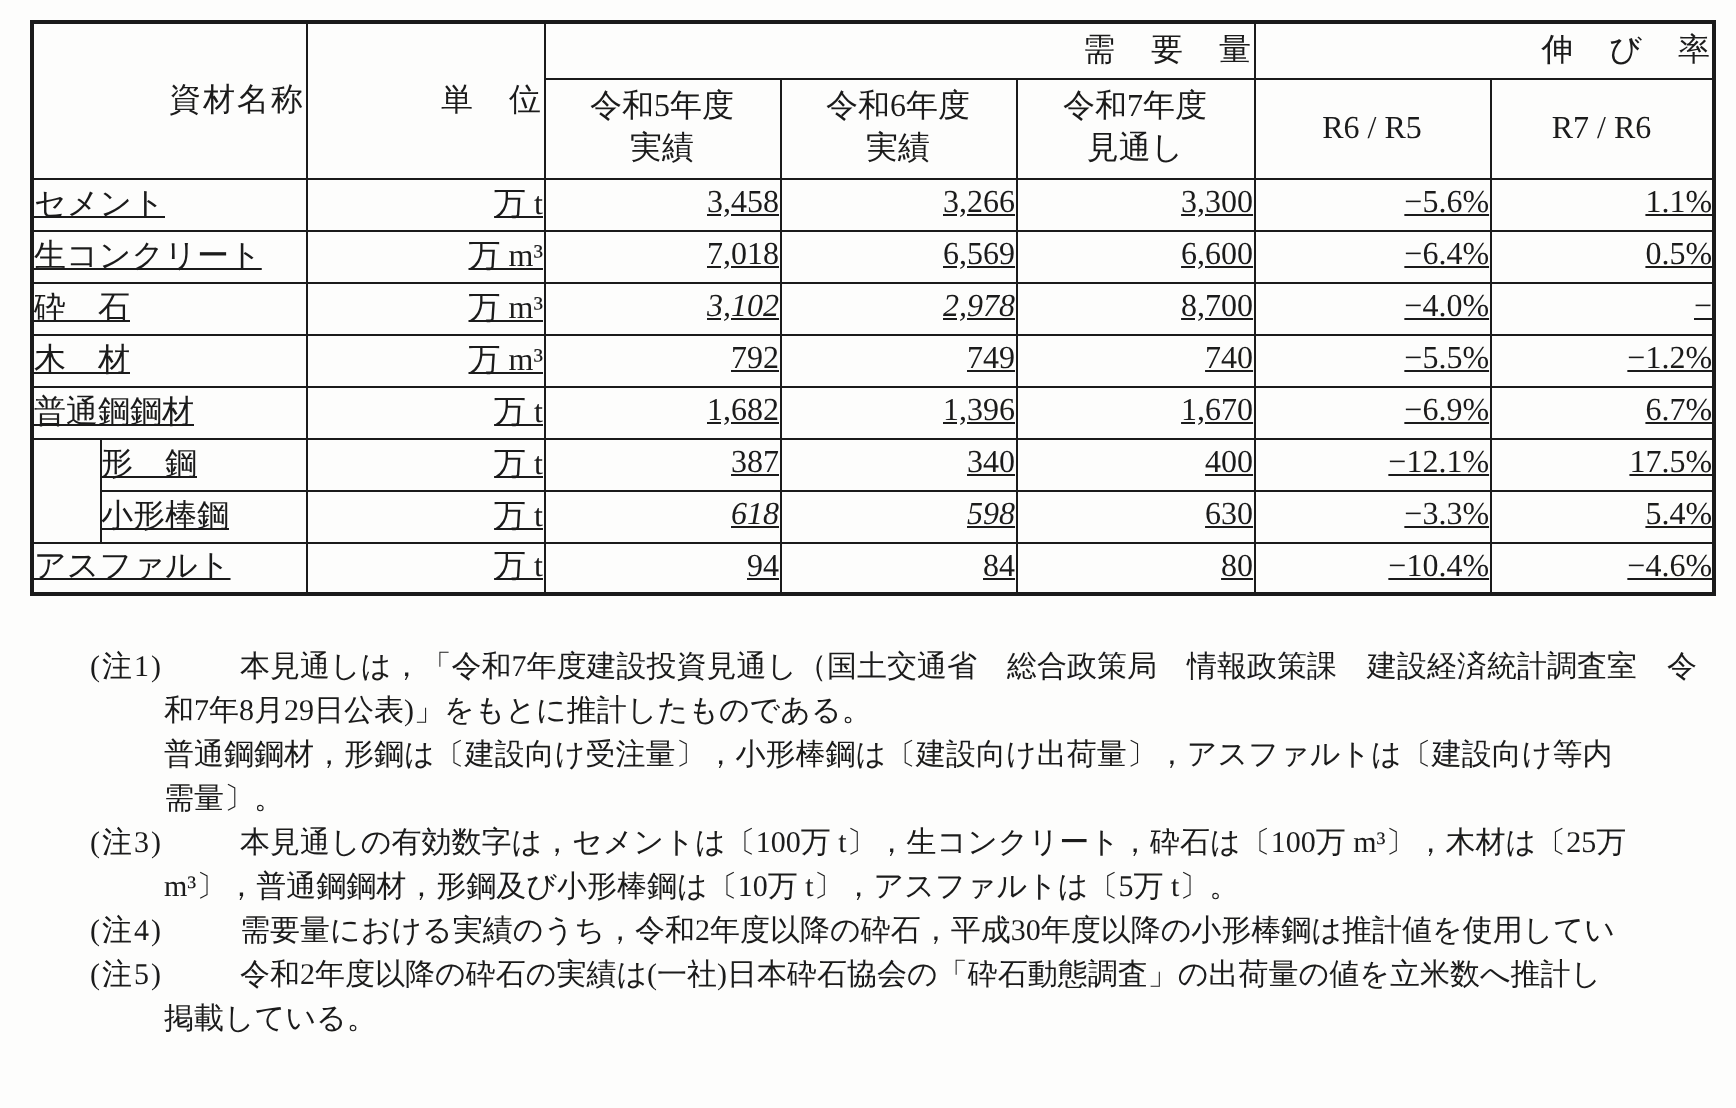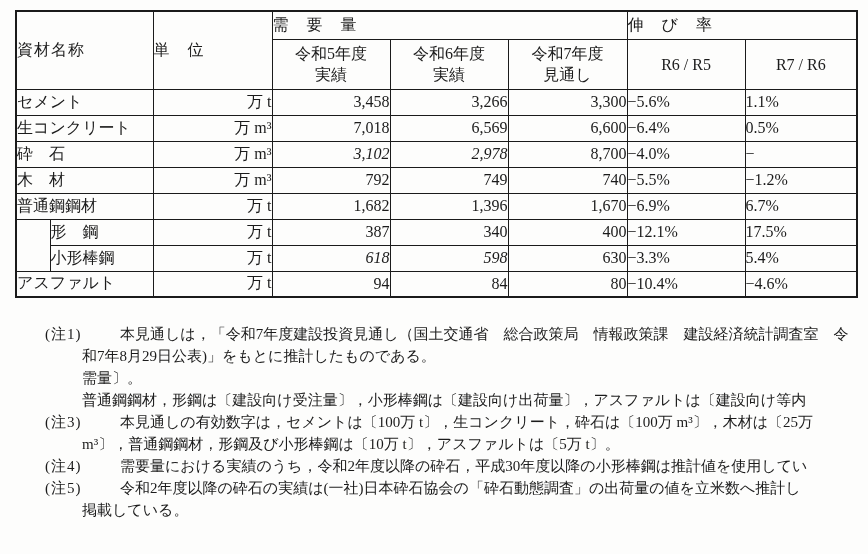--- a/index.html
+++ b/index.html
@@ -19,31 +19,31 @@
     width: 841px;
     border: 2px solid #1b1b1b;
   }
   .materials th, .materials td {
     border: 1px solid #1b1b1b;
     font-weight: normal;
     padding: 0;
     font-size: 16px;
     overflow: hidden;
   }
-  thead tr.grp-row th { height: 28px; text-align: left; letter-spacing: 1px; margin-left: 14px; }
+  thead tr.grp-row th { height: 28px; text-align: right; letter-spacing: 1px; margin-left: 14px; }
   thead tr.sub-row th { height: 50px; text-align: center; line-height: 21px; }
-  tbody tr { height: 26px; }
+  tbody tr { height: 26px; text-decoration: underline; }
 
   .c-name { text-align: left; padding-left: 7px; }
   .c-sub  { padding-left: 10px; }
   .no-bottom { border-bottom: none; }
   .c-gutter { border-top: none; }
   .c-unit { text-align: right; }
   .c-val  { text-align: right; padding-right: 12px; }
-  .c-pct  { padding-right: 13px; }
+  .c-pct  { text-align: right; padding-right: 13px; }
   .it { font-style: italic; }
 
   .notes { margin-top: 25px; font-size: 15px; line-height: 22px; font-family: Liberation Serif, serif; }
   .note-line { position: relative; white-space: nowrap; }
   .note-line.first { padding-left: 105px; }
   .note-line.cont  { padding-left: 67px; }
   .note-label { position: absolute; left: 30px; top: 0; letter-spacing: 1px; }
 </style>
 </head>
 <body>
@@ -158,22 +158,22 @@
           <td class="c-val">80</td>
           <td class="c-pct">−10.4%</td>
           <td class="c-pct">−4.6%</td>
         </tr>
       </tbody>
   </table>
 
   <div class="notes">
       <div class="note-line first"><span class="note-label">(注1)</span><span>本見通しは，「令和7年度建設投資見通し（国土交通省　総合政策局　情報政策課　建設経済統計調査室　令</span></div>
       <div class="note-line cont"><span>和7年8月29日公表)」をもとに推計したものである。</span></div>
+      <div class="note-line cont"><span>普通鋼鋼材，形鋼は〔建設向け受注量〕，小形棒鋼は〔建設向け出荷量〕，アスファルトは〔建設向け等内</span></div>
       <div class="note-line cont"><span>需量〕。</span></div>
-      <div class="note-line cont"><span>普通鋼鋼材，形鋼は〔建設向け受注量〕，小形棒鋼は〔建設向け出荷量〕，アスファルトは〔建設向け等内</span></div>
       <div class="note-line first"><span class="note-label">(注3)</span><span>本見通しの有効数字は，セメントは〔100万 t〕，生コンクリート，砕石は〔100万 m³〕，木材は〔25万</span></div>
       <div class="note-line cont"><span>m³〕，普通鋼鋼材，形鋼及び小形棒鋼は〔10万 t〕，アスファルトは〔5万 t〕。</span></div>
       <div class="note-line first"><span class="note-label">(注4)</span><span>需要量における実績のうち，令和2年度以降の砕石，平成30年度以降の小形棒鋼は推計値を使用してい</span></div>
       <div class="note-line first"><span class="note-label">(注5)</span><span>令和2年度以降の砕石の実績は(一社)日本砕石協会の「砕石動態調査」の出荷量の値を立米数へ推計し</span></div>
       <div class="note-line cont"><span>掲載している。</span></div>
     </div>
 
 </div>
 
 </body></html>

